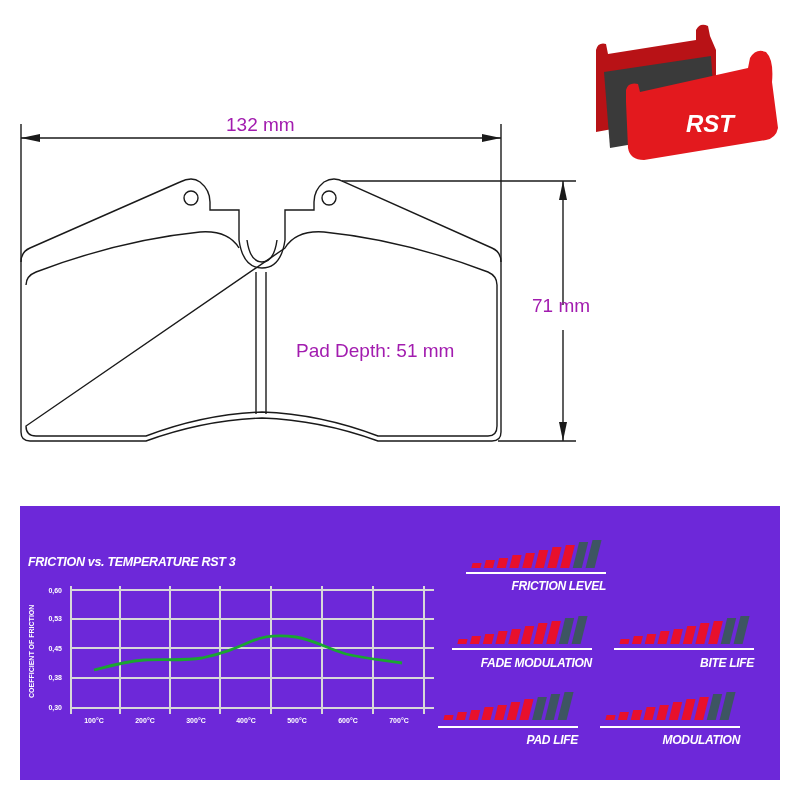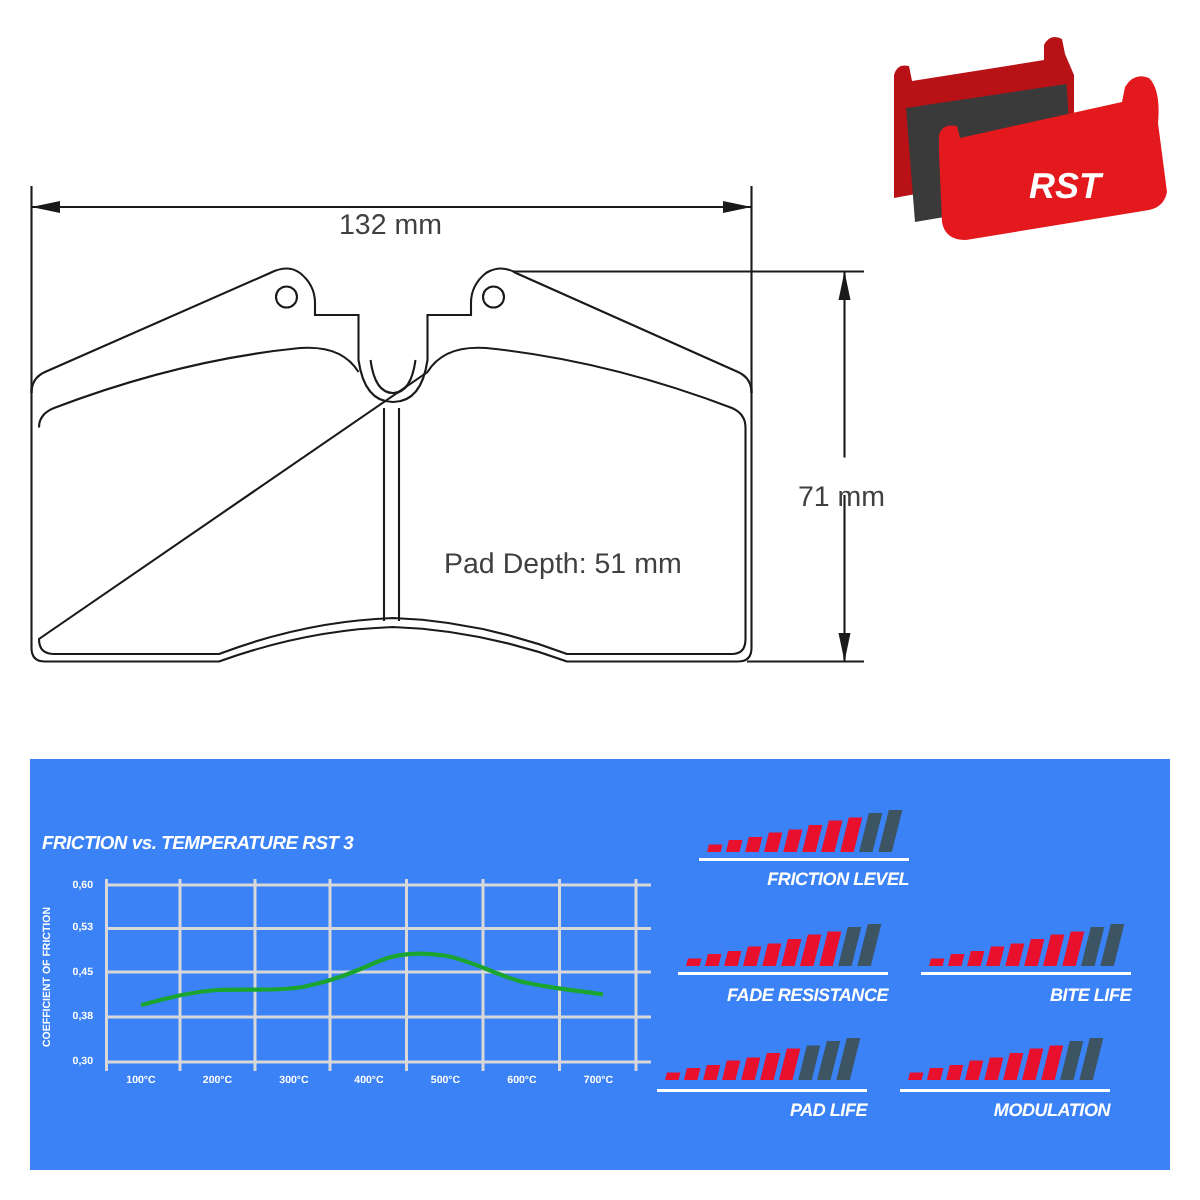--- a/index.html
+++ b/index.html
@@ -1,20 +1,20 @@
 <!DOCTYPE html>
 <html><head>
 <meta charset="utf-8">
 <style>
   html,body{margin:0;padding:0;background:#fff;}
   body{width:800px;height:800px;position:relative;overflow:hidden;font-family:"Liberation Sans",sans-serif;}
   .abs{position:absolute;}
   #drawing{position:absolute;left:0;top:0;width:800px;height:480px;}
-  .dim-label{position:absolute;font-family:"Liberation Sans",sans-serif;color:#404040;font-size:19px;white-space:nowrap;margin-top:26px;}
-  #panel{position:absolute;left:20px;top:506px;width:760px;height:274px;background:#3b82f6;}
+  .dim-label{position:absolute;font-family:"Liberation Sans",sans-serif;color:#a21caf;font-size:19px;white-space:nowrap;}
+  #panel{position:absolute;left:20px;top:506px;width:760px;height:274px;background:#6d28d9;}
   .chart-title{position:absolute;left:8px;top:49px;color:#fff;font-weight:bold;font-style:italic;font-size:12.5px;letter-spacing:-0.3px;white-space:nowrap;}
   .ytick{position:absolute;color:#fff;font-size:7px;font-weight:bold;width:22px;text-align:right;}
   .xtick{position:absolute;color:#fff;font-size:7px;font-weight:bold;width:40px;text-align:center;}
   .ylabel{position:absolute;color:#fff;font-size:7px;font-weight:bold;transform:rotate(-90deg);transform-origin:left top;white-space:nowrap;}
   .rating{position:absolute;width:140px;}
   .rating .bars{position:relative;height:30px;}
   .rating .rule{position:absolute;left:0;right:0;height:2px;background:#fff;}
   .rating .lbl{position:absolute;left:0;right:0;text-align:right;color:#fff;font-weight:bold;font-style:italic;font-size:12px;letter-spacing:-0.3px;white-space:nowrap;}
   .bar{position:absolute;bottom:0;width:9px;transform:skewX(-14deg);}
 </style>
@@ -123,21 +123,21 @@
         <div class="bar" style="left: 32px; height: 10.2px; background: rgb(232, 16, 44);"></div>
         <div class="bar" style="left: 45px; height: 12.8px; background: rgb(232, 16, 44);"></div>
         <div class="bar" style="left: 58px; height: 15.4px; background: rgb(232, 16, 44);"></div>
         <div class="bar" style="left: 71px; height: 18px; background: rgb(232, 16, 44);"></div>
         <div class="bar" style="left: 84px; height: 20.6px; background: rgb(232, 16, 44);"></div>
         <div class="bar" style="left: 97px; height: 23.2px; background: rgb(232, 16, 44);"></div>
         <div class="bar" style="left: 110px; height: 25.8px; background: rgb(61, 85, 98);"></div>
         <div class="bar" style="left: 123px; height: 28.4px; background: rgb(61, 85, 98);"></div>
       </div>
     <div class="rule" style="top:34px;"></div>
-    <div class="lbl" style="top:42px;">FADE RESISTANCE</div>
+    <div class="lbl" style="top:42px;">FADE MODULATION</div>
   </div>
   <div class="rating" style="left:594px;top:108px;">
     <div class="bars">
         <div class="bar" style="left: 6px; height: 5px; background: rgb(232, 16, 44);"></div>
         <div class="bar" style="left: 19px; height: 7.6px; background: rgb(232, 16, 44);"></div>
         <div class="bar" style="left: 32px; height: 10.2px; background: rgb(232, 16, 44);"></div>
         <div class="bar" style="left: 45px; height: 12.8px; background: rgb(232, 16, 44);"></div>
         <div class="bar" style="left: 58px; height: 15.4px; background: rgb(232, 16, 44);"></div>
         <div class="bar" style="left: 71px; height: 18px; background: rgb(232, 16, 44);"></div>
         <div class="bar" style="left: 84px; height: 20.6px; background: rgb(232, 16, 44);"></div>

